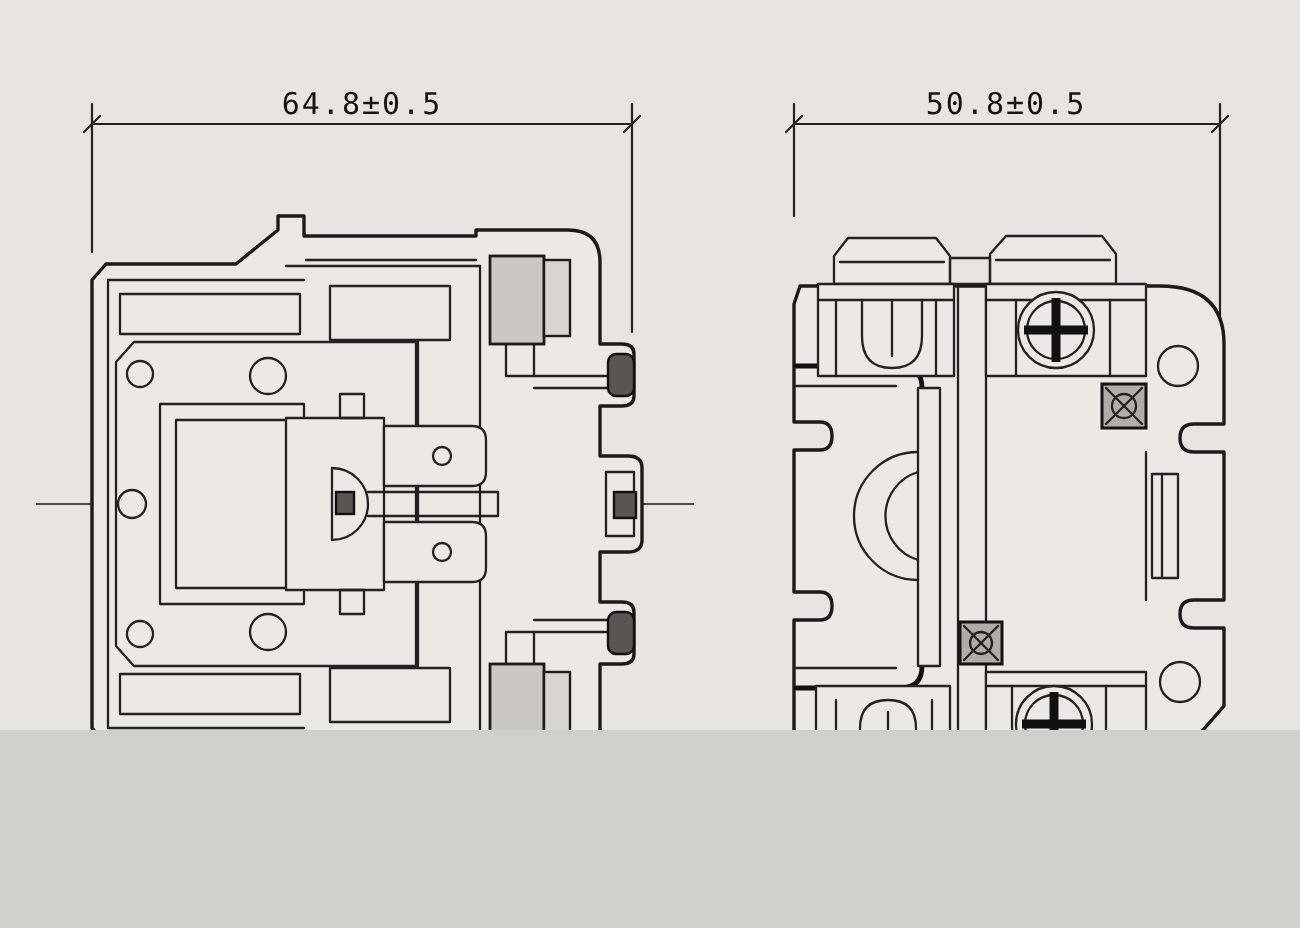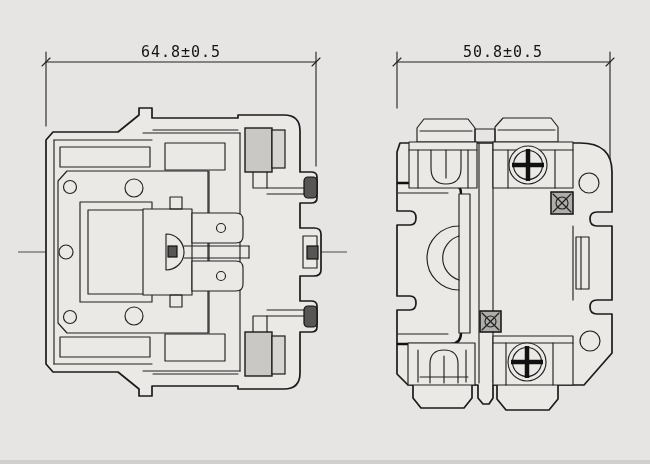--- a/index.html
+++ b/index.html
@@ -1,17 +1,17 @@
 <!DOCTYPE html>
 <html><head>
 <meta charset="utf-8">
 <style>
   html,body{margin:0;padding:0;}
   body{background:#cfcfcd;font-family:"DejaVu Sans Mono","Liberation Mono",monospace;}
-  .canvas{position:relative;width:650px;height:460px;background:#e6e5e3;overflow:hidden;}
+  .canvas{position:relative;width:650px;height:365px;background:#e6e5e3;overflow:hidden;}
   svg{display:block;}
   .of {stroke:#1b1b1b;stroke-width:1.7;fill:#eae9e6;stroke-linejoin:round;}
   .i  {stroke:#222;stroke-width:1.15;fill:none;stroke-linejoin:round;stroke-linecap:round;}
   .if {stroke:#222;stroke-width:1.15;fill:#eae9e6;stroke-linejoin:round;}
   .t  {stroke:#111;stroke-width:2.4;fill:none;stroke-linejoin:round;stroke-linecap:round;}
   .g1 {stroke:#1b1b1b;stroke-width:1.4;fill:#c9c8c5;}
   .g2 {stroke:#1b1b1b;stroke-width:1.2;fill:#d6d5d2;}
   .dk {stroke:#111;stroke-width:1.2;fill:#575654;}
   .sq {stroke:#111;stroke-width:1.5;fill:#aeadaa;}
   .cl {stroke:#4c4c4a;stroke-width:1.1;fill:none;}

